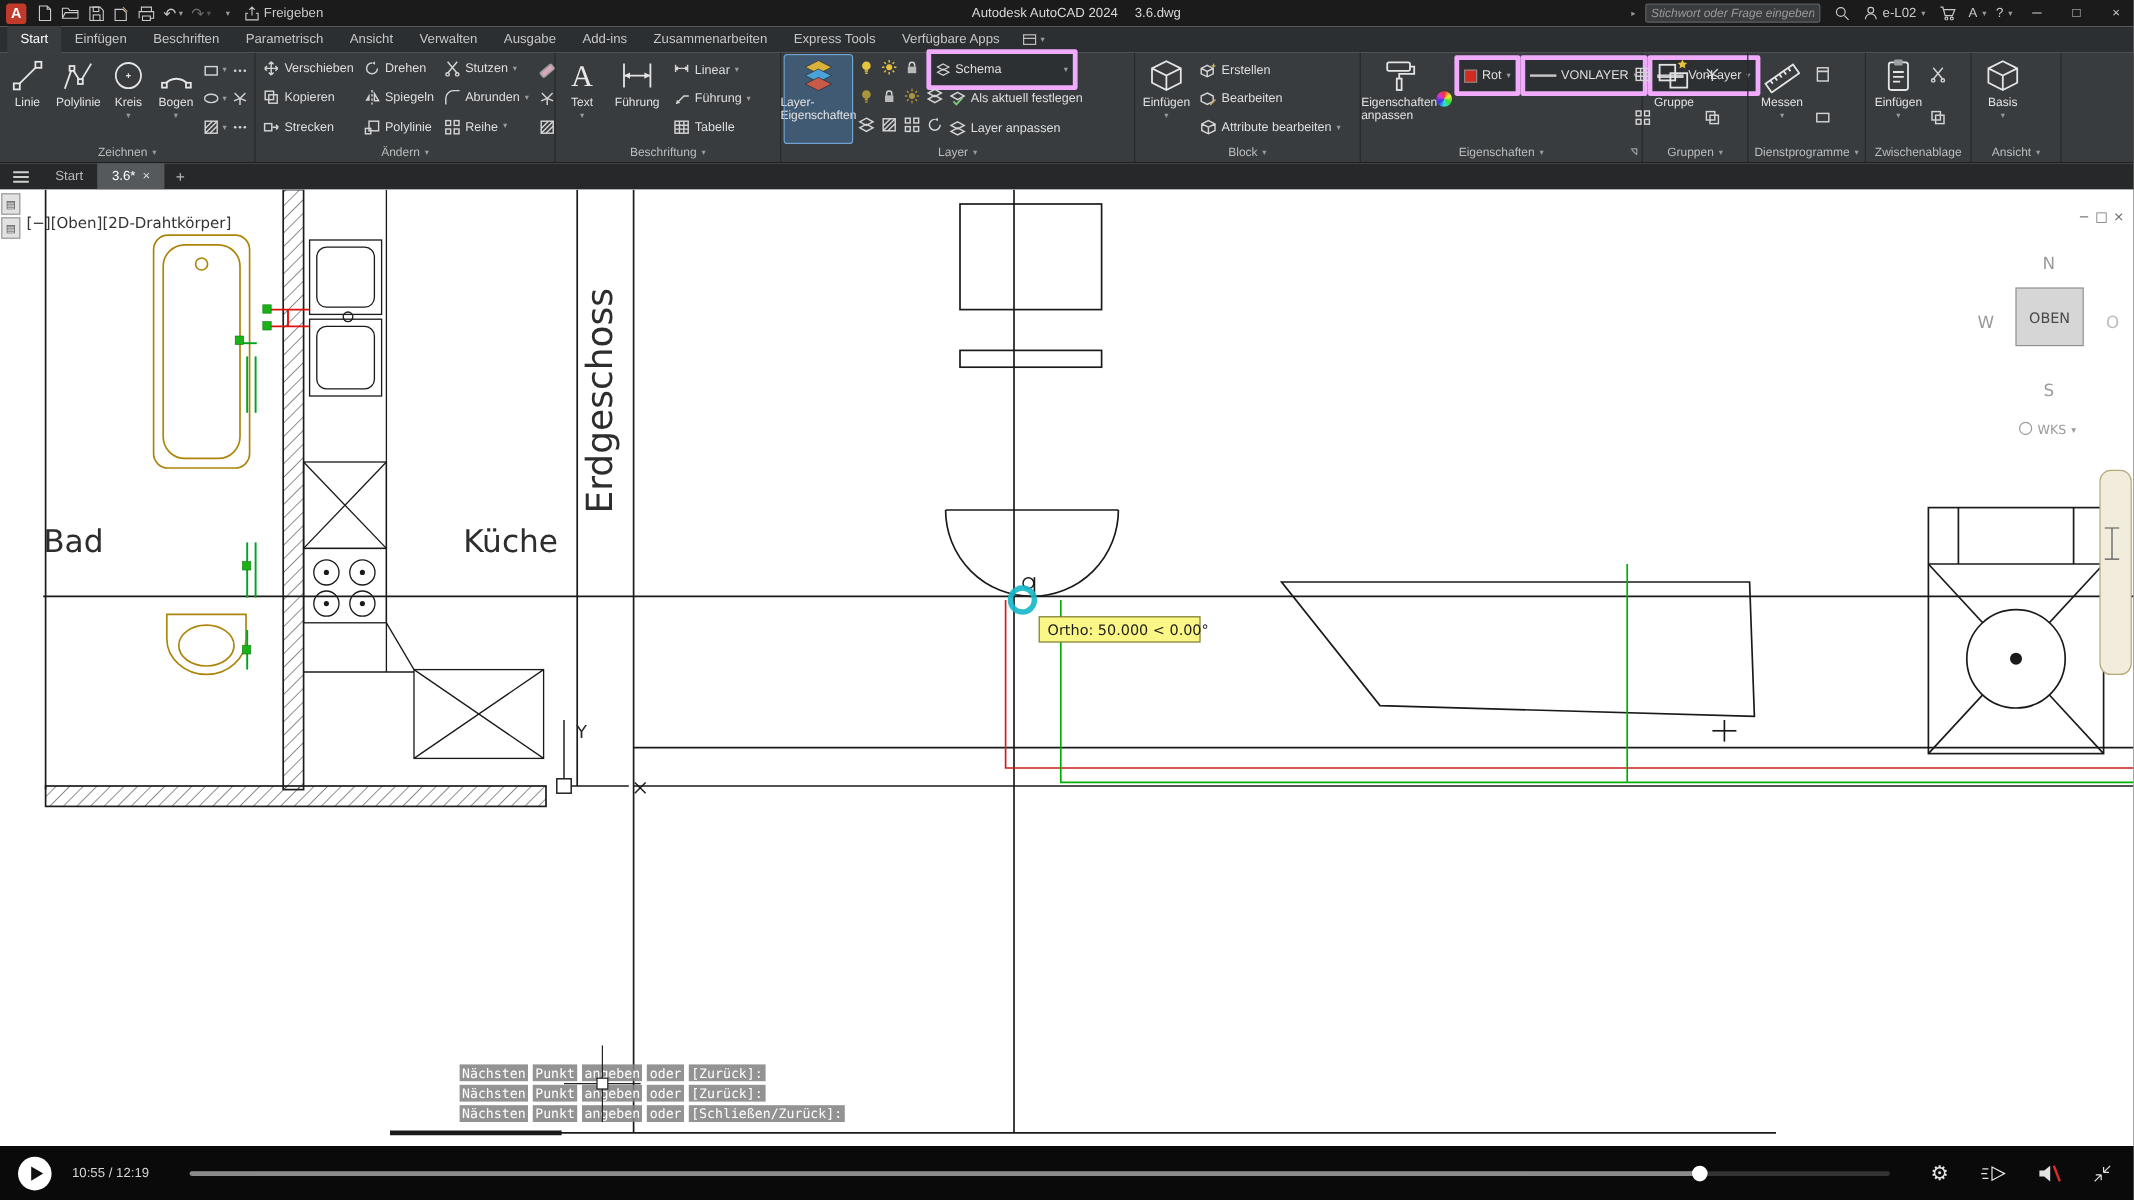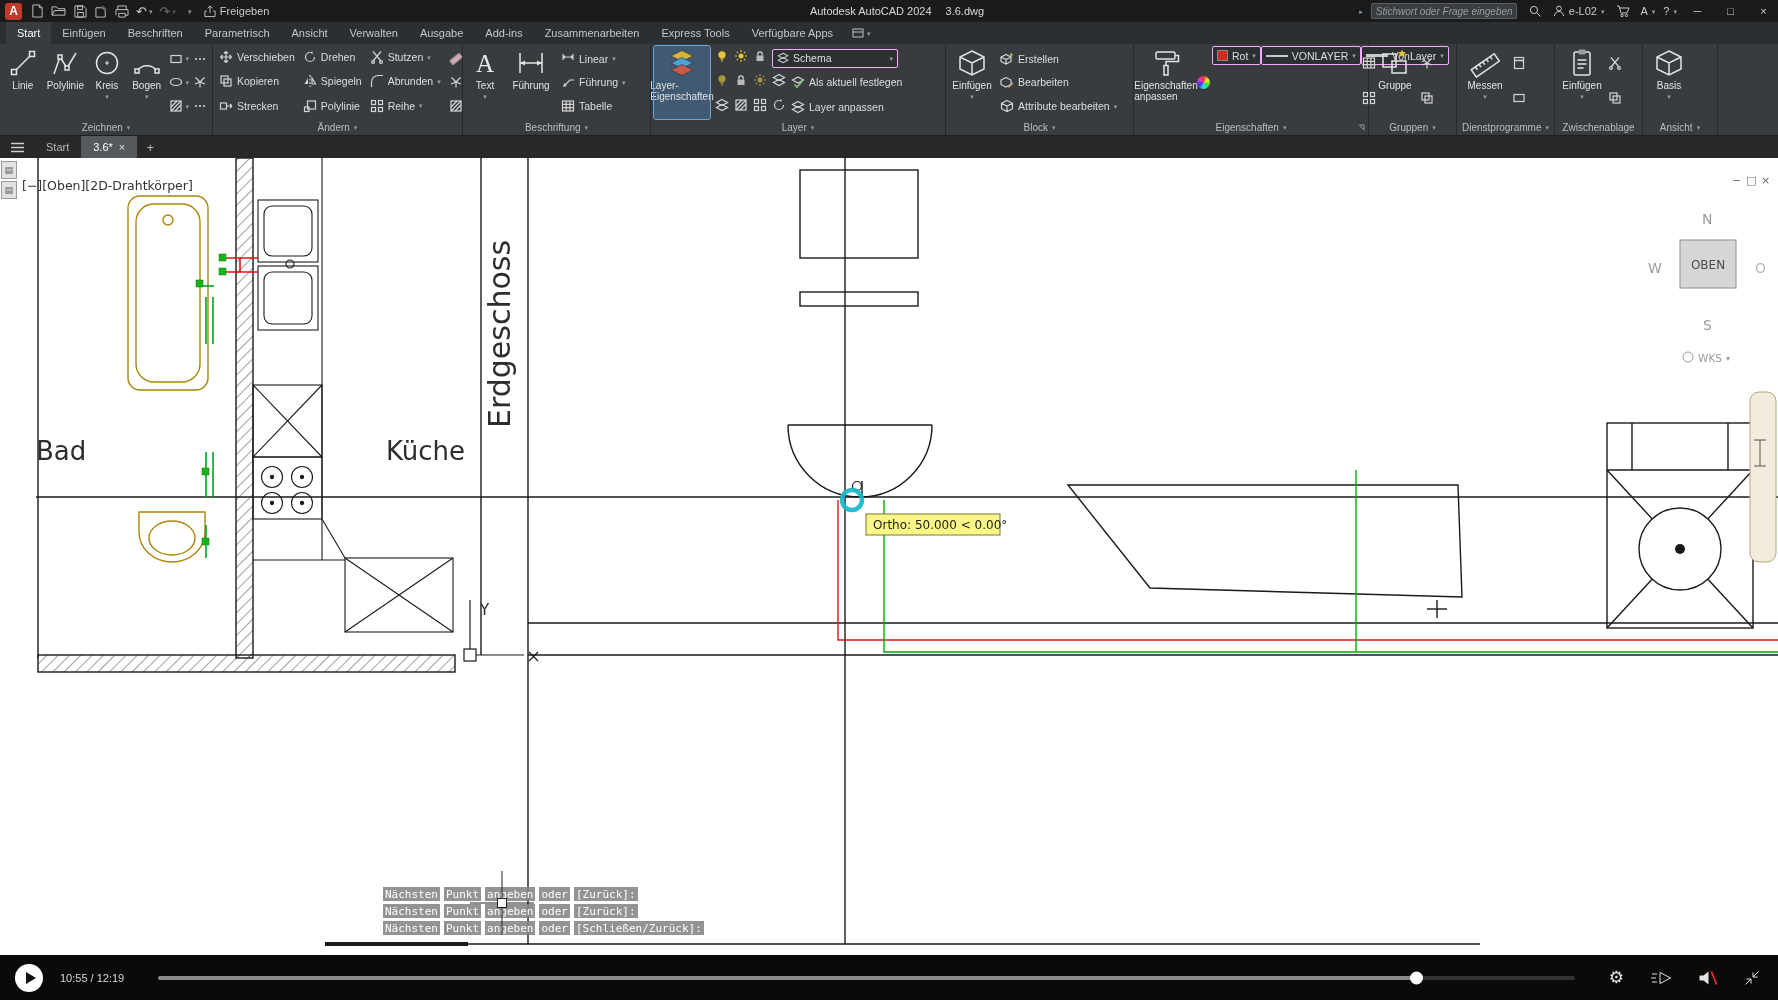--- a/index.html
+++ b/index.html
@@ -37,21 +37,21 @@
 .bigbtn{display:flex;flex-direction:column;align-items:center;padding-top:2px;gap:2px;border-radius:2px}
 .bigbtn .lbl{font-size:10px;color:#e2e2e2;text-align:left;line-height:1.12}
 .bigbtn.sel{background:rgba(72,120,168,.5);outline:1px solid #6fa3d4}
 .icon28{width:30px;height:30px;stroke:#e4e4e4;fill:none;stroke-width:1.5}
 .si{width:14px;height:14px;stroke:#d4d4d4;fill:none;stroke-width:1.2;flex:0 0 auto}
 .scol{display:flex;flex-direction:column;justify-content:space-around;padding:1px 0}
 .sbtn{display:flex;align-items:center;gap:4px;font-size:10.5px;color:#dedede;padding:0 3px;height:22px;white-space:nowrap}
 .grid3{display:grid;grid-auto-flow:column;grid-template-rows:repeat(3,1fr);column-gap:2px}
 .minigrid{display:grid;grid-template-columns:auto auto;align-content:space-around;gap:2px 4px;padding:2px}
 .mini{display:flex;align-items:center;gap:2px}
-.combo{display:flex;align-items:center;gap:4px;background:#2d3033;border:1px solid #f0abfc;border-radius:2px;height:19px;padding:0 4px;font-size:10.5px;color:#dfdfdf;white-space:nowrap}
+.combo{display:flex;align-items:center;gap:4px;background:#2d3033;border:4px solid #f0abfc;border-radius:2px;height:34px;padding:0 4px;font-size:10.5px;color:#dfdfdf;white-space:nowrap}
 .combo .dd8{margin-left:auto}
 .layercol{display:flex;flex-direction:column;justify-content:space-around;flex:1;padding-left:3px}
 .lrow{display:flex;align-items:center;gap:5px;height:22px}
 .swatch{width:11px;height:11px;background:#d22a1e;border:1px solid #888;flex:0 0 auto}
 .linesample{width:22px;height:0;border-top:2px solid #c9c9c9;flex:0 0 auto}
 .propcol{display:flex;justify-content:space-around;width:148px}
 .colorwheel{width:13px;height:13px;border-radius:50%;background:conic-gradient(#e33,#ee3,#3d3,#3dd,#33e,#d3d,#e33);align-self:center;flex:0 0 auto}
 .rfill{flex:1;background:#383c3f}
 .launch{position:absolute;right:3px;bottom:2px}
 

